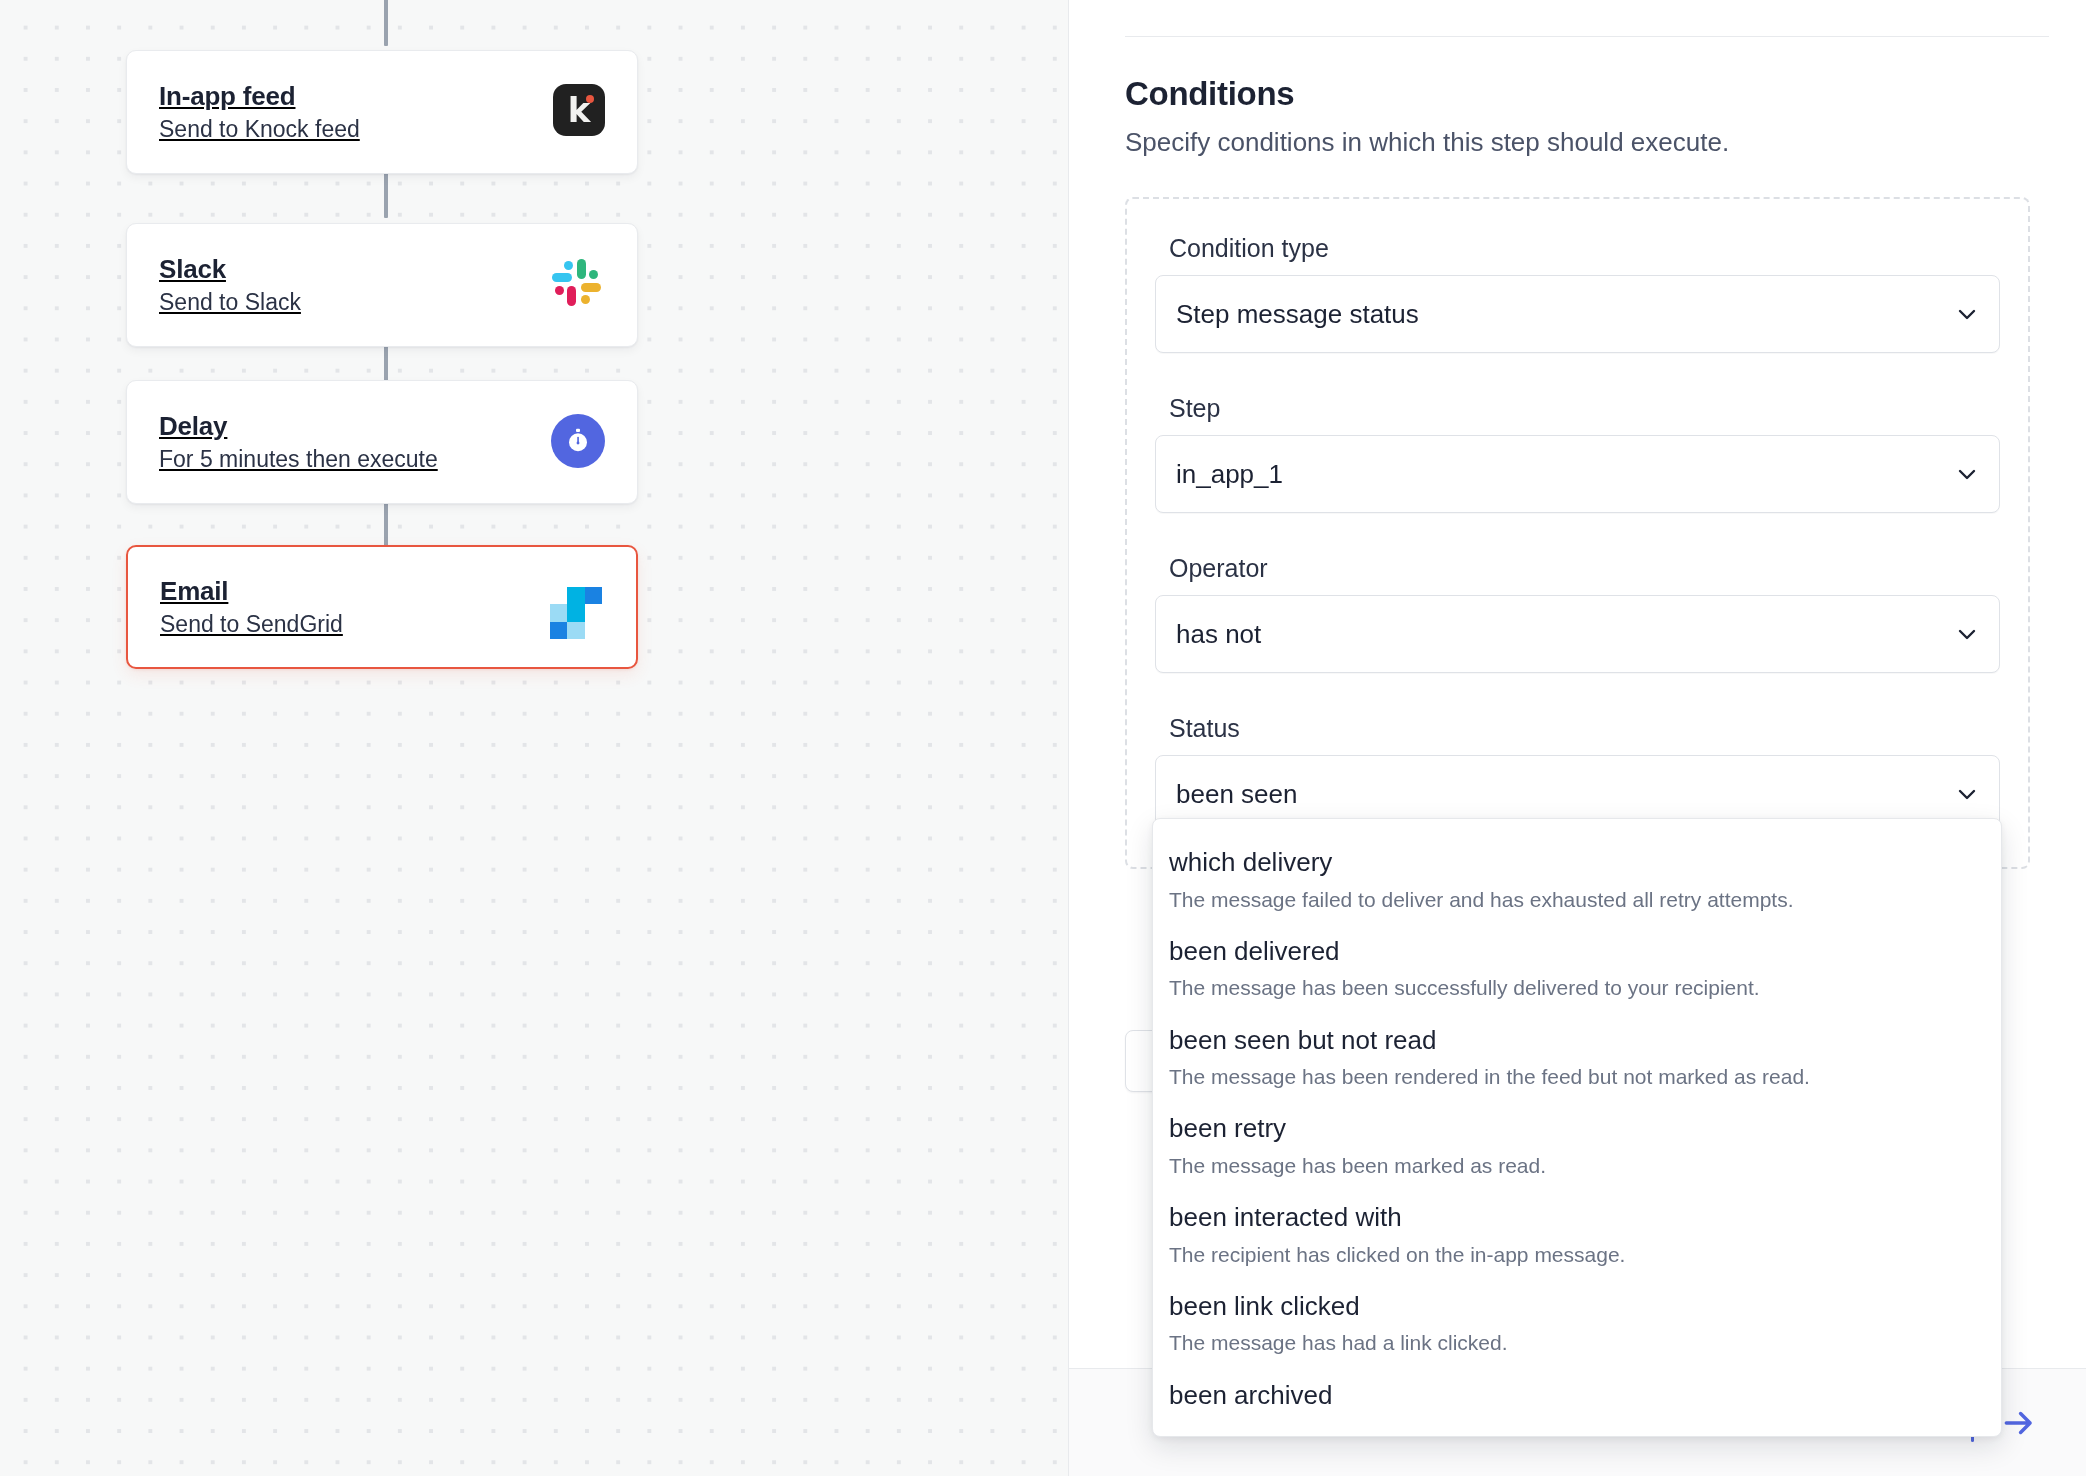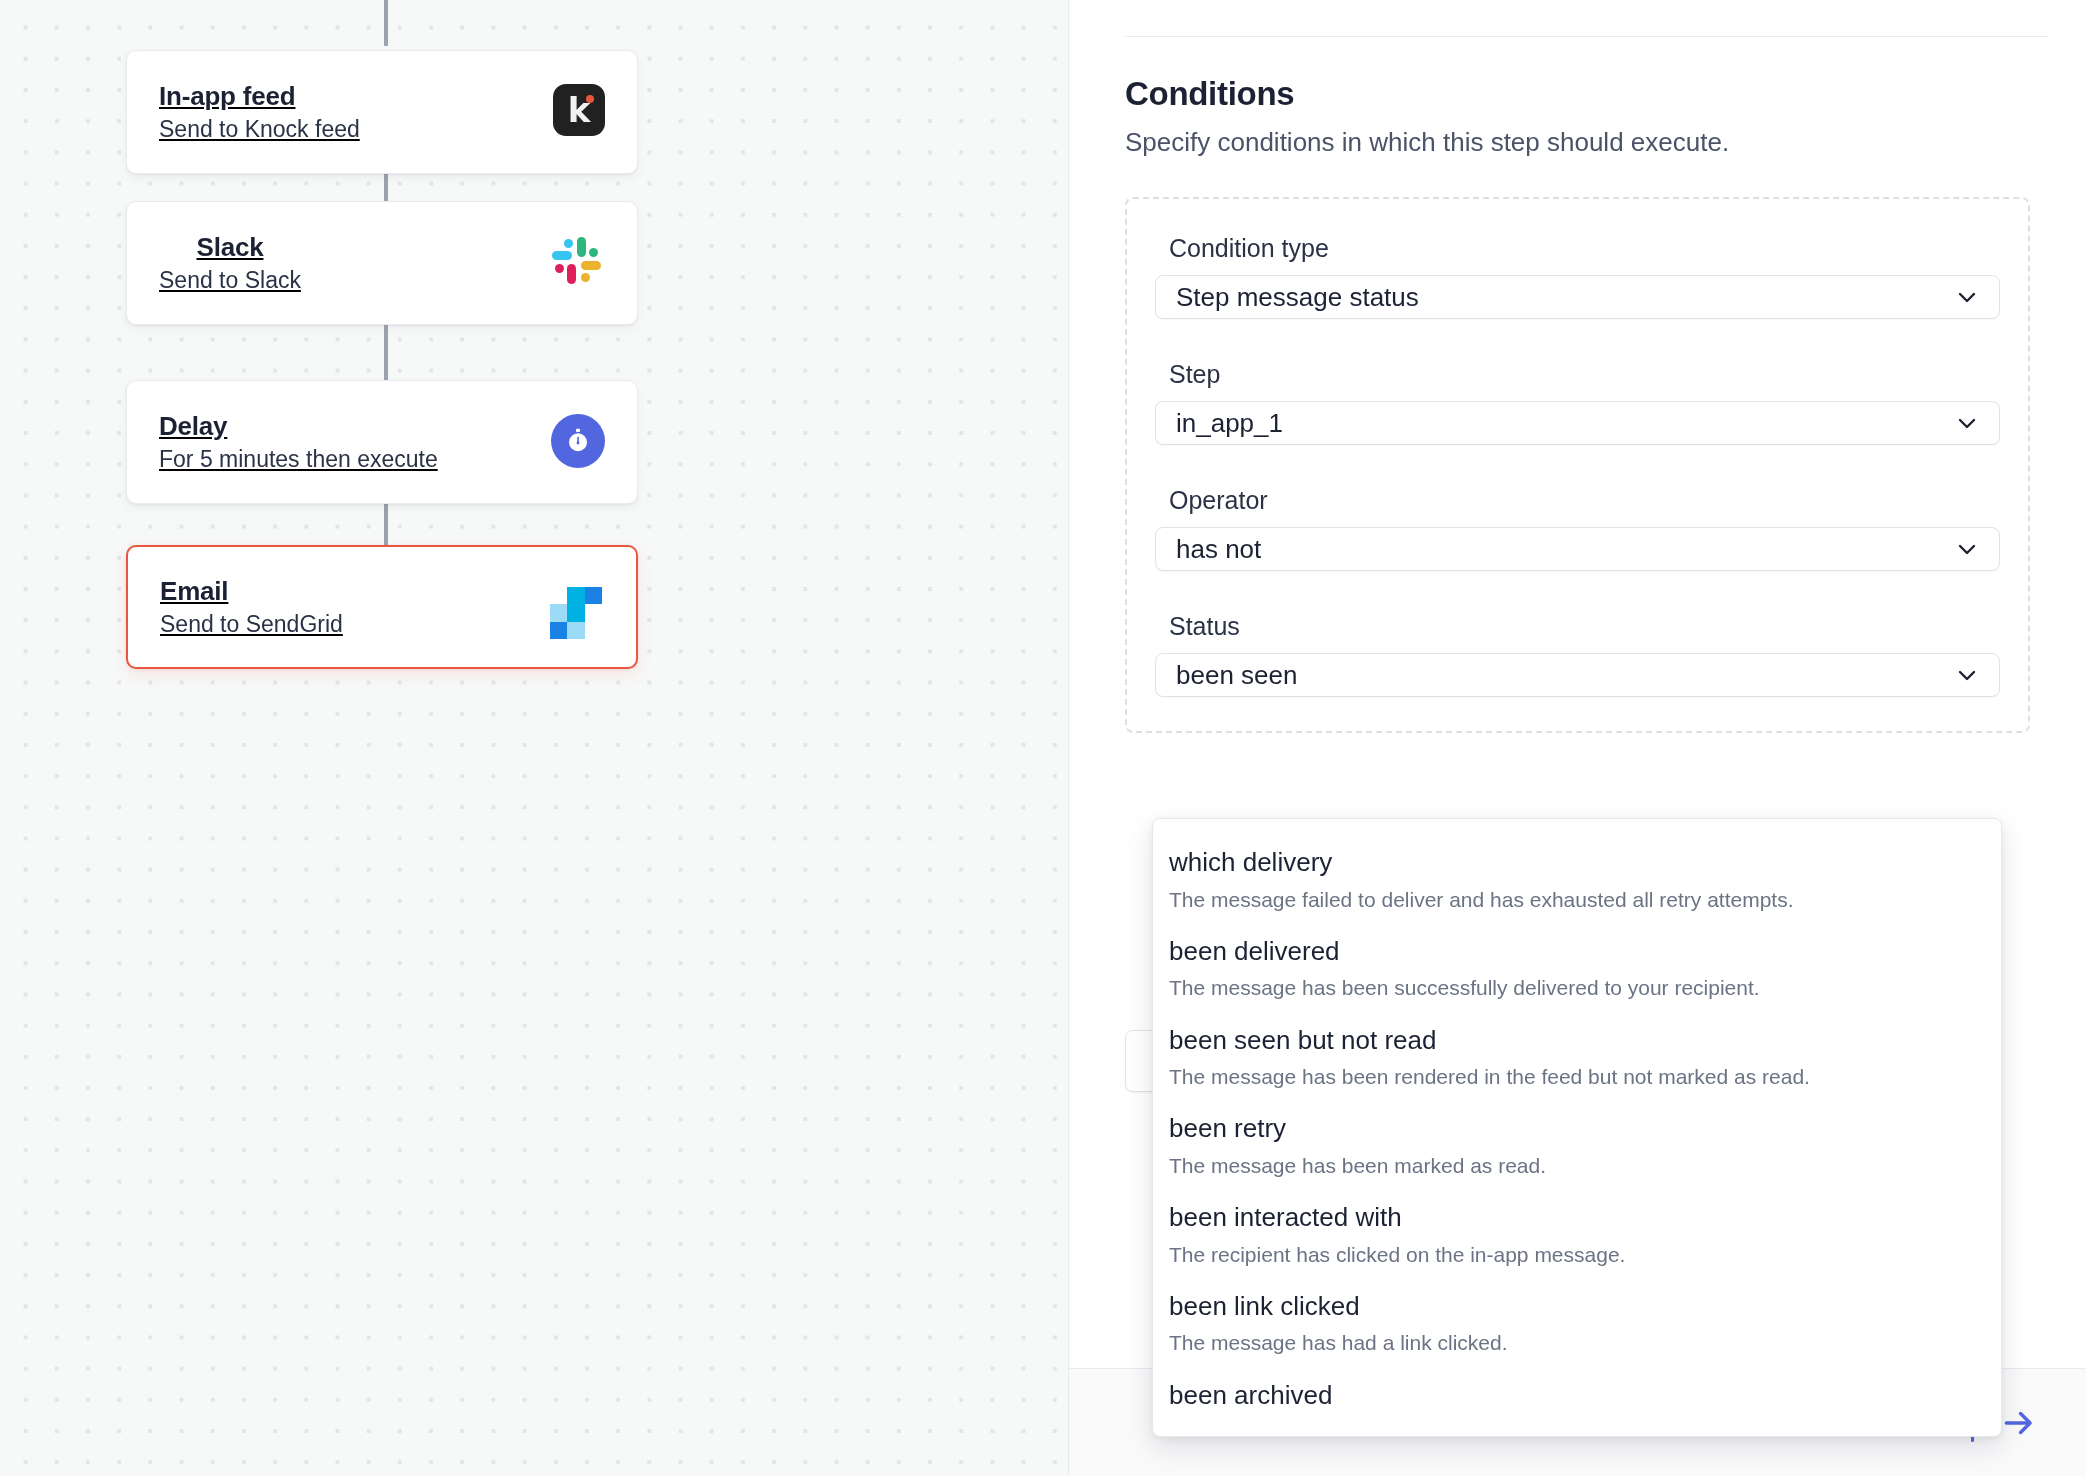--- a/index.html
+++ b/index.html
@@ -177,21 +177,21 @@
     font-size: 25px;
     font-weight: 400;
     color: #2b3245;
     margin-bottom: 12px;
     line-height: 1.2;
     margin-left: 14px;
   }
 
   .select {
     position: relative;
-    height: 44px;
+    height: 78px;
     border: 1px solid #dfe2e7;
     border-radius: 8px;
     background: #ffffff;
     display: flex;
     align-items: center;
     padding: 0 22px 0 20px;
     box-shadow: 0 1px 1px rgba(16,24,40,0.03);
   }
   .select-value {
     font-size: 26px;
@@ -292,21 +292,21 @@
         <div class="step-sub">Send to Knock feed</div>
       </div>
       <div class="step-icon">
         <div class="knock-logo">
           <div class="knock-k">k</div>
           <div class="knock-dot"></div>
         </div>
       </div>
     </div>
 
-    <div class="step-card" style="top:201px;text-align:center;">
+    <div class="step-card" style="top:223px;">
       <div class="step-text">
         <div class="step-title">Slack</div>
         <div class="step-sub">Send to Slack</div>
       </div>
       <div class="step-icon">
         <div class="slack">
           <i class="s-blue" style="left:1px;  top:16px; width:20px; height:9px;  border-radius:4.5px;"></i>
           <i class="s-blue" style="left:13px; top:4px;  width:9px;  height:9px;  border-radius:4.5px;"></i>
           <i class="s-green" style="left:26px; top:2px;  width:9px;  height:20px; border-radius:4.5px;"></i>
           <i class="s-green" style="left:38px; top:13px; width:9px;  height:9px;  border-radius:4.5px;"></i>

